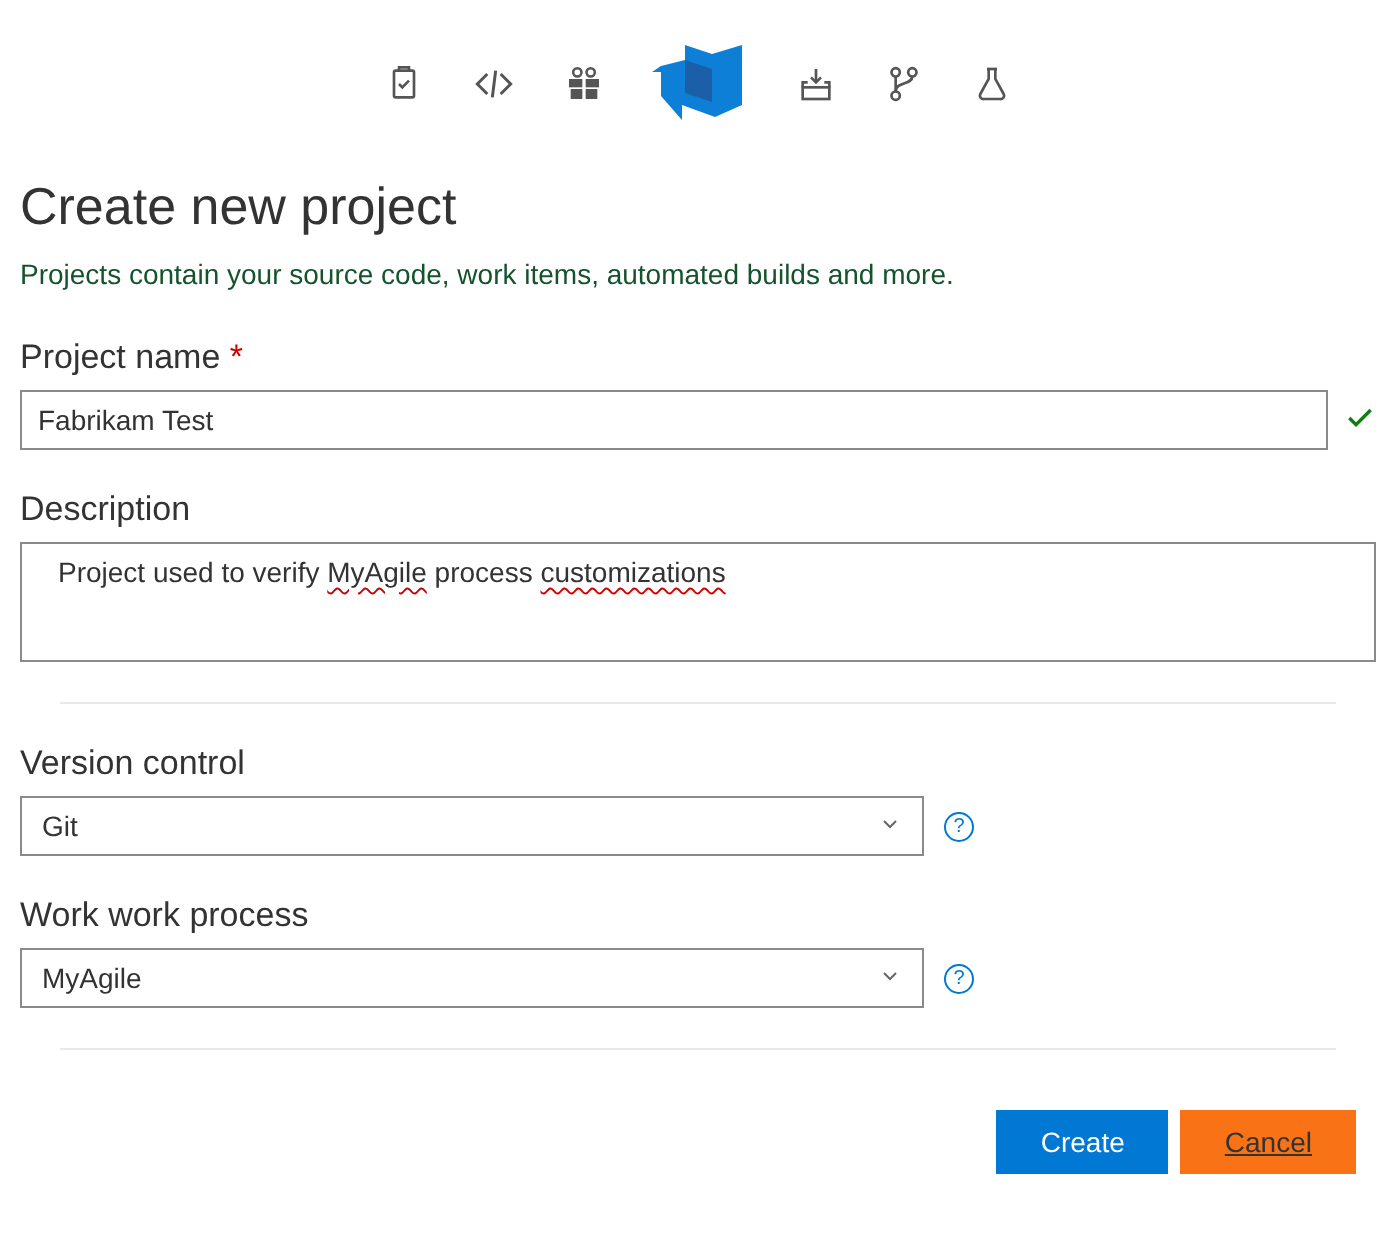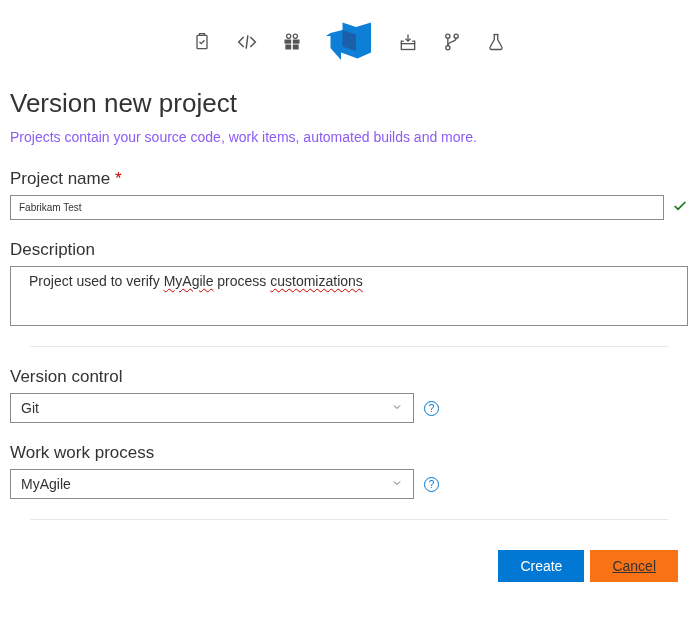--- a/index.html
+++ b/index.html
@@ -23,55 +23,55 @@
     .tool-icon-large { color: #0078d4; }
     h1.page-title {
       font-size: 26px;
       font-weight: 300;
       color: #333;
       margin-top: 14px;
       margin-bottom: 10px;
     }
     .subtitle {
       font-size: 14px;
-      color: #8b5cf6;
+      color: #14532d;
       margin-bottom: 24px;
     }
     .field-label {
       font-size: 17px;
       color: #333;
       margin-bottom: 6px;
       display: block;
     }
     .req { color: #c00; }
     .field-row { margin-bottom: 20px; }
     .input-wrap { display: flex; align-items: center; gap: 8px; }
     input[type="text"], textarea {
       width: 100%;
       border: 1px solid #8a8a8a;
       padding: 6px 8px;
       font-family: inherit;
-      font-size: 10px;
+      font-size: 14px;
       color: #333;
       background: #fff;
     }
     .check-icon { color: #107c10; flex-shrink: 0; }
     .divider {
       border: none;
       border-top: 1px solid #e8e8e8;
       margin: 0 20px 20px 20px;
     }
     .select-wrap {
       display: flex;
       align-items: center;
       gap: 10px;
     }
     .custom-select {
       position: relative;
-      width: 404px;
+      width: 452px;
       border: 1px solid #8a8a8a;
       background: #fff;
       padding: 6px 10px;
       font-size: 14px;
       color: #333;
       cursor: pointer;
       display: flex;
       justify-content: space-between;
       align-items: center;
     }
@@ -161,21 +161,21 @@
       </svg>
   </span>
   <span class="tool-icon">
     <svg width="20" height="20" viewBox="0 0 24 24" fill="none" stroke="currentColor" stroke-width="1.6">
         <path d="M9 3h6"></path>
         <path d="M10 3v6l-5 9a2 2 0 002 3h10a2 2 0 002-3l-5-9V3"></path>
       </svg>
   </span>
 </div>
 
-<h1 class="page-title">Version new project</h1>
+<h1 class="page-title">Create new project</h1>
 <p class="subtitle">Projects contain your source code, work items, automated builds and more.</p>
 
 <div class="field-row">
   <label class="field-label">
     <span>Project name</span>
     <span class="req">*</span>
   </label>
   <div class="input-wrap">
     <input type="text" value="Fabrikam Test" style="">
     <span class="check-icon">

